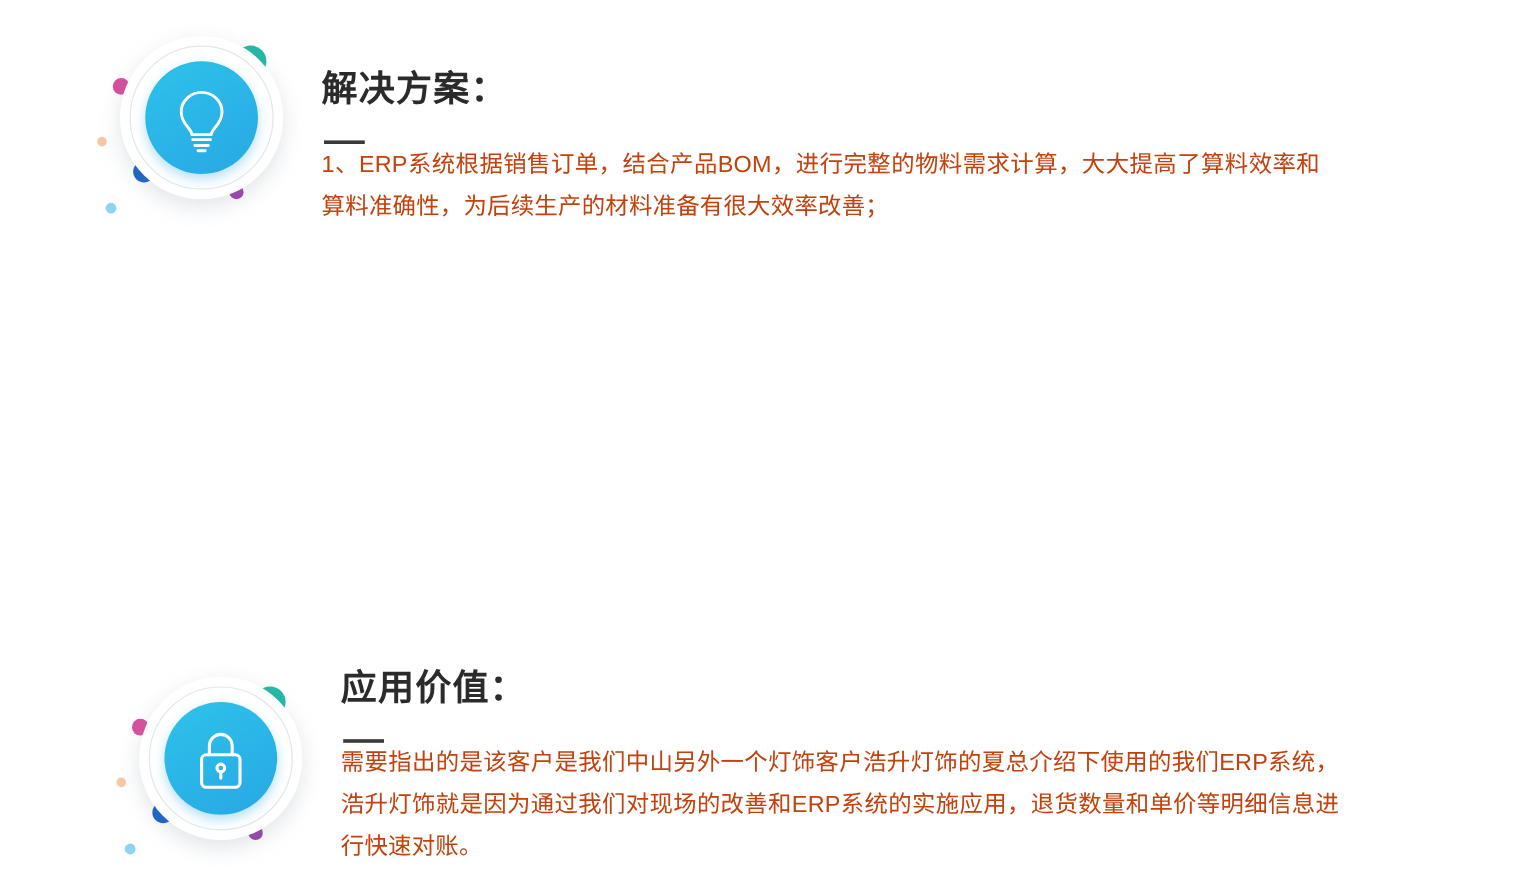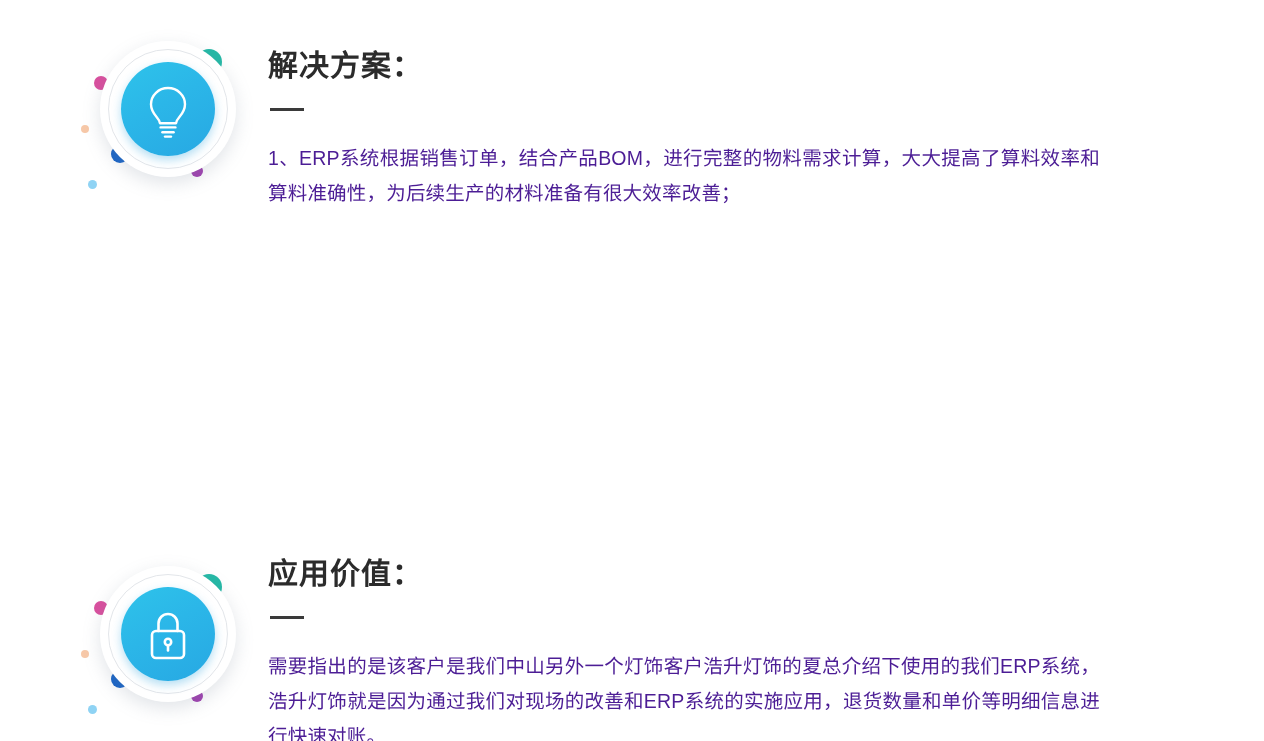--- a/index.html
+++ b/index.html
@@ -20,24 +20,24 @@
     height: 741px;
     background: #ffffff;
   }
 
   
   .section {
     position: absolute;
     left: 0;
     width: 1160px;
     display: flex;
-    align-items: center;
+    align-items: flex-end;
   }
   .section-1 { top: 10px; }
-  .section-2 { top: 518px; }
+  .section-2 { top: 518px; padding-left: 16px; }
 
   .icon-col {
     width: 268px;
     flex: 0 0 268px;
     position: relative;
     height: 180px;
   }
   .text-col {
     flex: 1 1 auto;
     padding-right: 60px;
@@ -112,24 +112,23 @@
   }
   .heading-rule {
     width: 34px;
     height: 3px;
     background: #3a3a3a;
     margin: 24px 0 0 2px;
   }
 
   
   .body-text {
-    margin-top: 30px;
     font-size: 19.5px;
     line-height: 35px;
-    color: #4c1d95;
+    color: #c2410c;
     letter-spacing: 0.2px;
     text-align: justify;
   }
   .body-text p {
     margin: 0;
   }
 </style>
 </head>
 <body>
 

